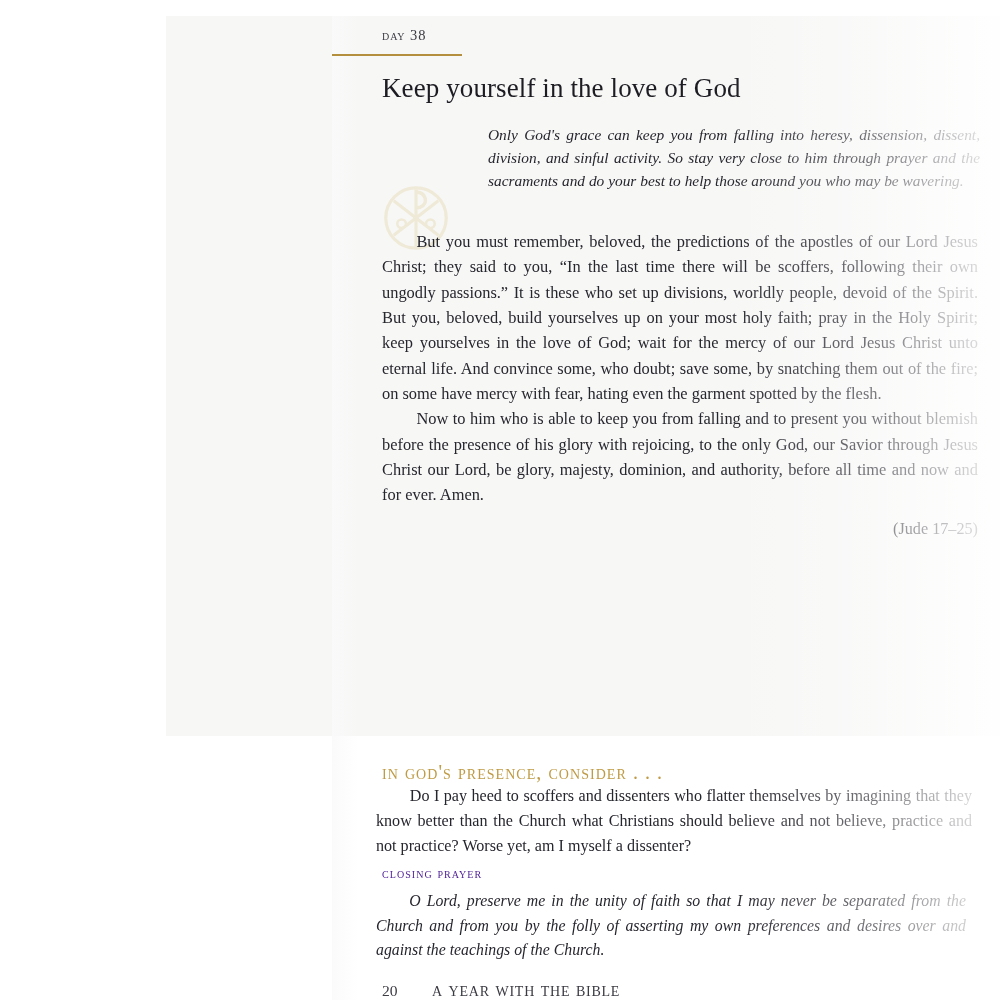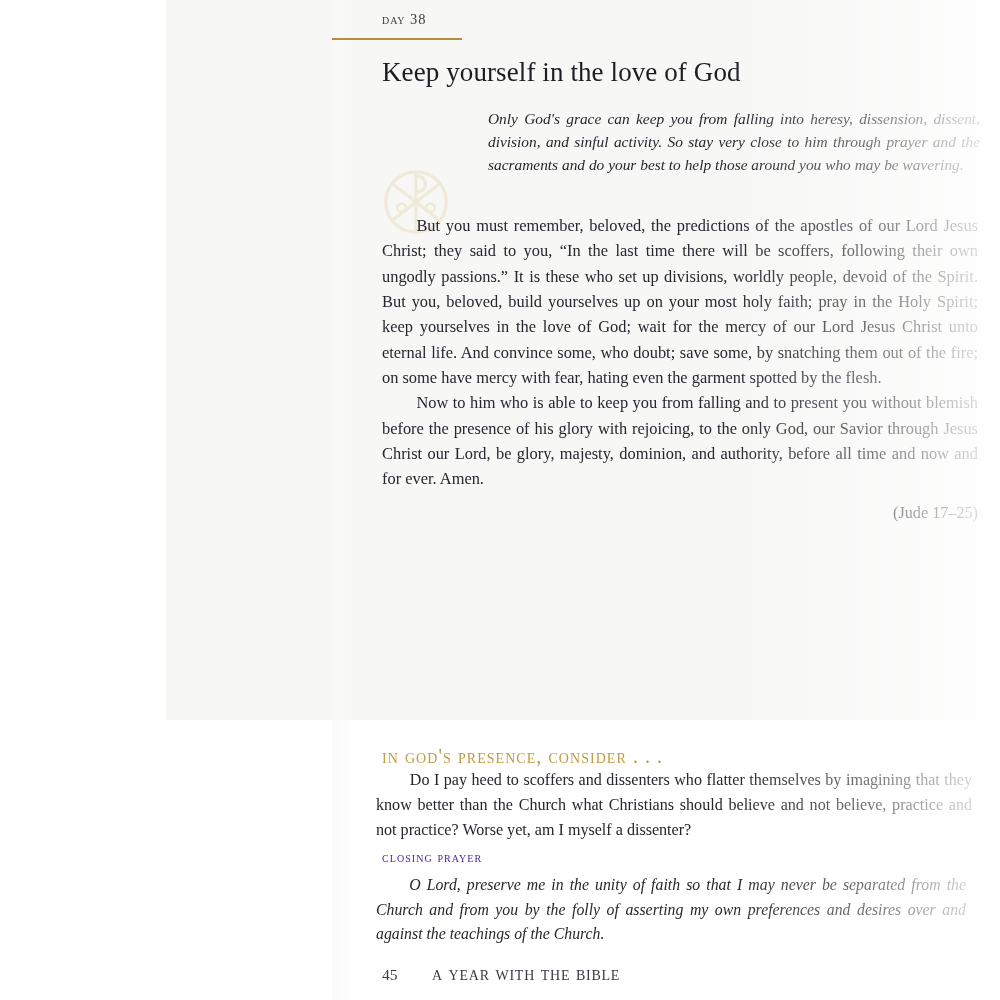--- a/index.html
+++ b/index.html
@@ -13,21 +13,21 @@
     background: #ffffff;
     font-family: "Liberation Serif", "DejaVu Serif", serif;
     overflow: hidden;
     position: relative;
   }
 
   
   #book-page {
     position: absolute;
     left: 166px;
-    top: 0;
+    top: 16px;
     width: 834px;
     height: 720px;
     background: #f7f7f6;
     box-sizing: border-box;
   }
   
   #page-fade {
     position: absolute;
     left: 560px;
     top: 0;
@@ -246,18 +246,18 @@
   </div>
   <div id="citation">(Jude 17–25)</div>
 
   <div id="consider-heading">In God's Presence, Consider . . .</div>
   <p id="consider-body">Do I pay heed to scoffers and dissenters who flatter themselves by imagining that they know better than the Church what Christians should believe and not believe, practice and not practice?  Worse yet, am I myself a dissenter?</p>
 
   <div id="prayer-heading">Closing Prayer</div>
   <p id="prayer-body">O Lord, preserve me in the unity of faith so that I may never be separated from the Church and from you by the folly of asserting my own preferences and desires over and against the teachings of the Church.</p>
 
   <div id="footer">
-    <span id="folio">45</span>
+    <span id="folio">20</span>
     <span id="book-title">A Year with the Bible</span>
   </div>
 
   <div id="page-fade"></div>
 </div>
 
 </body></html>

